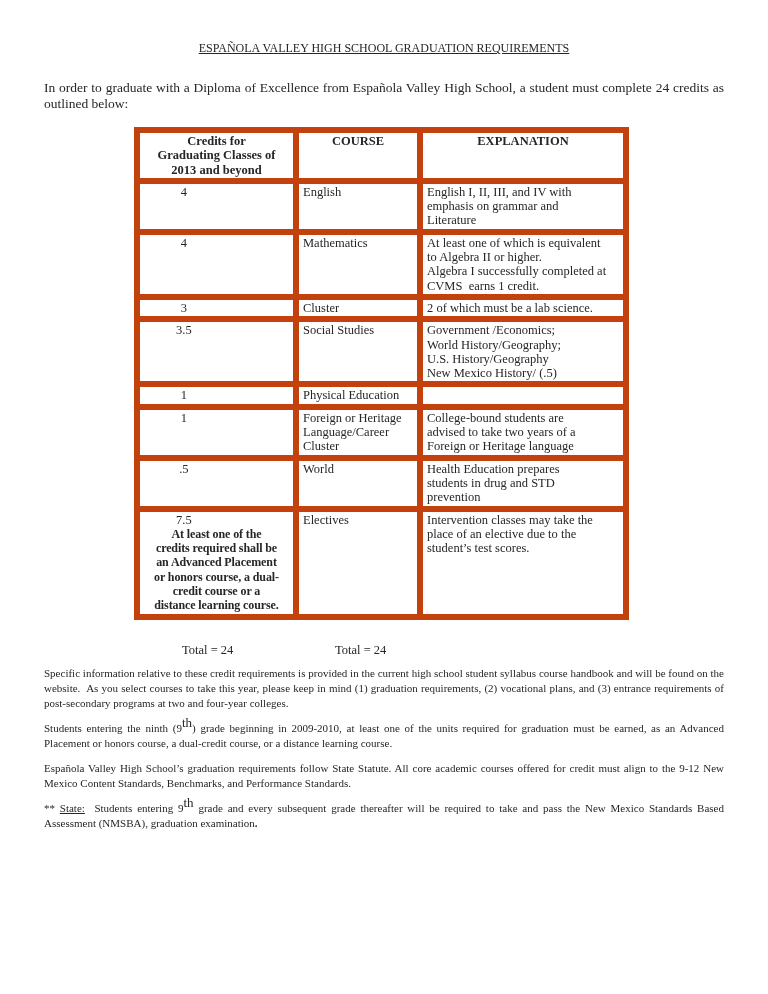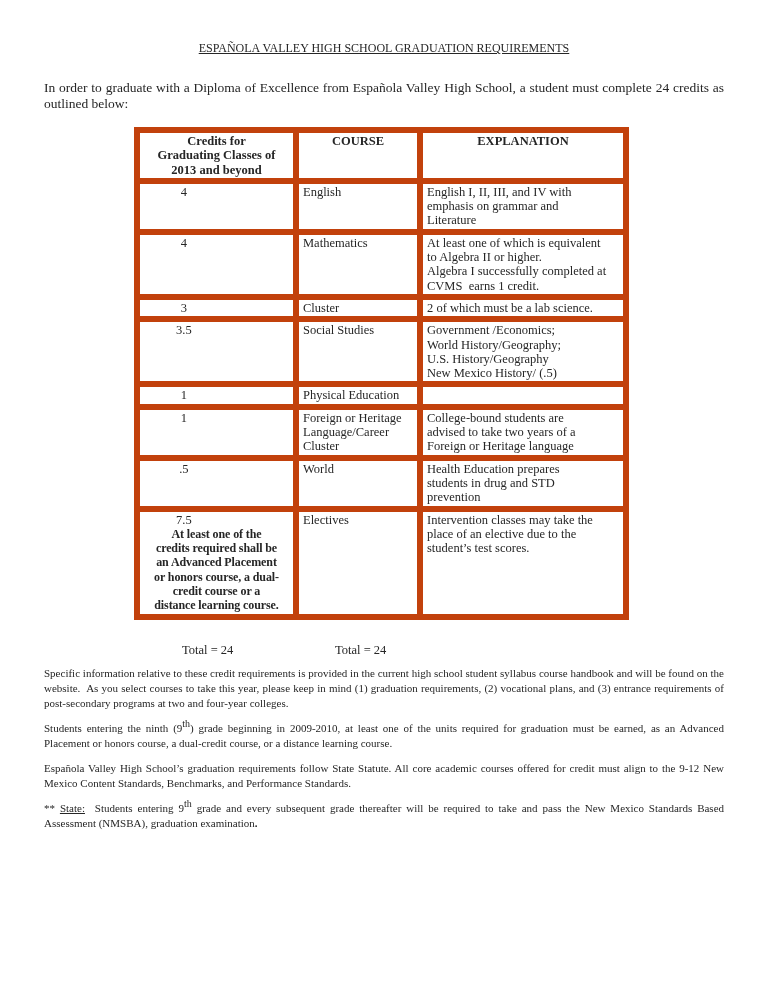--- a/index.html
+++ b/index.html
@@ -75,21 +75,21 @@
   .totals .total-credits { position: absolute; left: 138px; }
   .totals .total-course  { position: absolute; left: 291px; }
   .body-p {
     margin: 10px 0 0 0;
     font-size: 11px;
     line-height: 15px;
     text-align: justify;
   }
   .body-p.first { margin-top: 7px; }
   sup {
-    font-size: 10px;
+    font-size: 13px;
     line-height: 0;
     vertical-align: super;
   }
   .u { text-decoration: underline; }
   strong { font-weight: bold; }
 </style>
 </head>
 <body>
 
 <div class="page">

